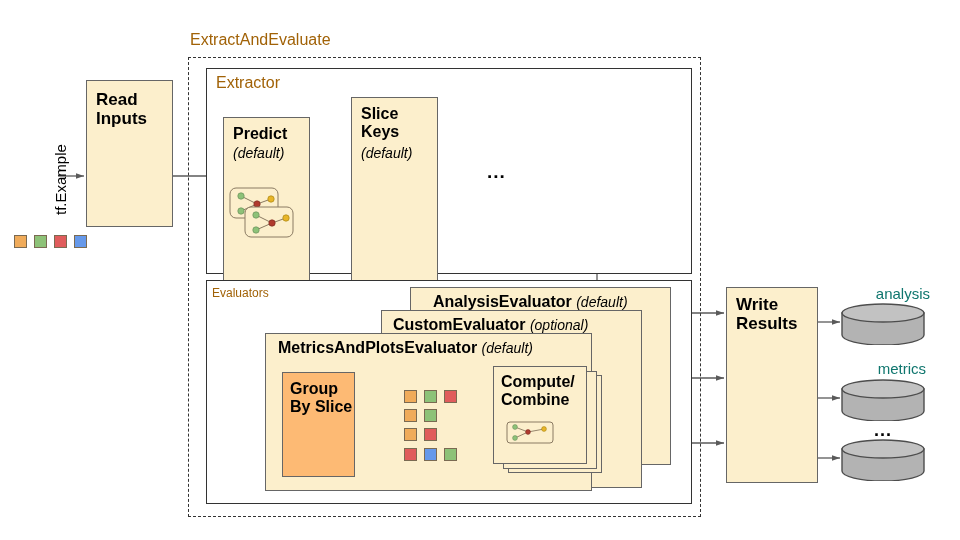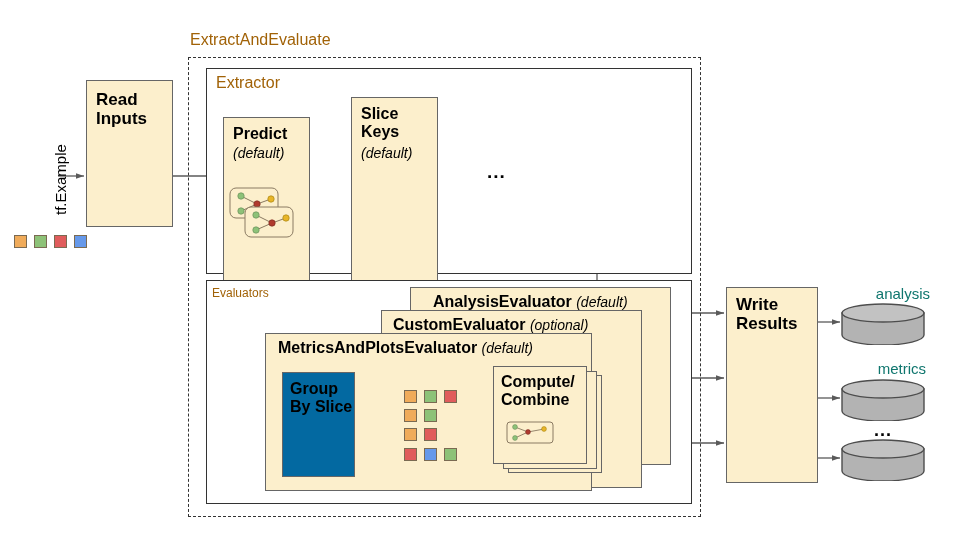--- a/index.html
+++ b/index.html
@@ -208,21 +208,21 @@
     </div>
   </div>
 
   <div class="box" style="left:265px; top:333px; width:327px; height:158px;">
     <div style="position:absolute; left:12px; top:5px; white-space:nowrap;">
       <span class="title" style="font-size:16px;">MetricsAndPlotsEvaluator</span>
       <span class="sub" style="font-size:14px;">(default)</span>
     </div>
   </div>
 
-  <div class="plainbox" style="left:282px; top:372px; width:73px; height:105px; background:#0369a1; border-color:#666;">
+  <div class="plainbox" style="left:282px; top:372px; width:73px; height:105px; background:#fdba74; border-color:#666;">
     <div class="title" style="position:absolute; left:7px; top:7px; font-size:16px; white-space:pre-line;">Group
 By Slice</div>
   </div>
 
   <div>
 
     <div class="swatch c-orange" style="left:404px; top:390px; width:13px; height:13px;"></div>
     <div class="swatch c-green" style="left:424px; top:390px; width:13px; height:13px;"></div>
     <div class="swatch c-red" style="left:444px; top:390px; width:13px; height:13px;"></div>
 

